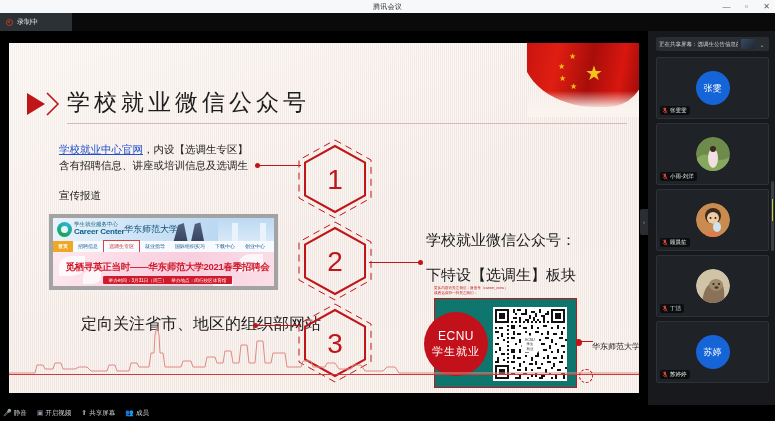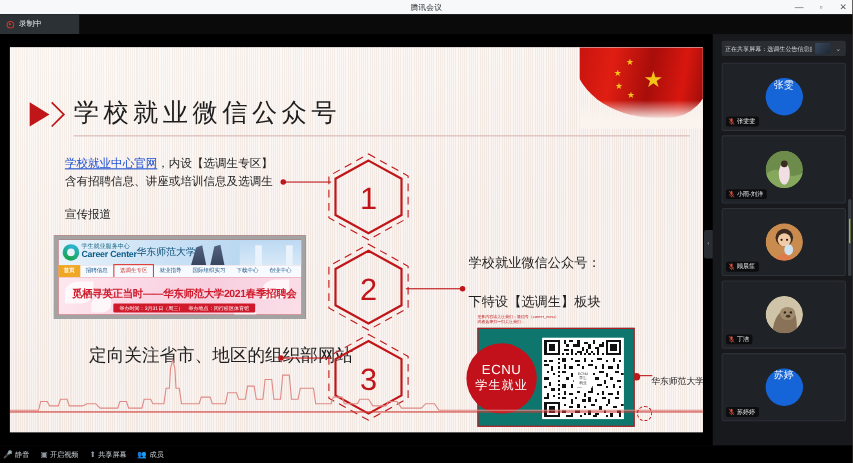--- a/index.html
+++ b/index.html
@@ -255,21 +255,21 @@
   
   .conn { position: absolute; height: 1px; background: #c0161a; }
   .conn-dot {
     position: absolute; width: 5px; height: 5px; border-radius: 50%;
     background: #c0161a;
   }
 
   
   .rt {
     position: absolute;
-    font-size: 12px; color: #1d1d1d; line-height: 17px;
+    font-size: 15px; color: #1d1d1d; line-height: 17px;
     white-space: nowrap;
   }
   .rt-1 { left: 417px; top: 188px; }
   .rt-2 { left: 427px; top: 205px; }
   .rt-3 { left: 417px; top: 223px; }
 
   
   .qr-card {
     position: absolute; left: 425px; top: 255px;
     width: 143px; height: 90px;
@@ -357,21 +357,21 @@
     width: 113px; height: 62px;
     background: #1f2227;
     border: 1px solid #2d3138;
     border-radius: 2px;
     overflow: hidden;
   }
   .tile-avatar {
     position: absolute; left: 50%; top: 50%;
     transform: translate(-50%,-50%);
     width: 34px; height: 34px; border-radius: 50%;
-    display: flex; align-items: flex-start; justify-content: center;
+    display: flex; align-items: center; justify-content: center;
     font-size: 9px; color: #fff; overflow: hidden;
   }
   .tile-name {
     position: absolute; left: 3px; bottom: 3px;
     background: rgba(0,0,0,.62);
     border-radius: 2px;
     padding: 1px 3px 1px 2px;
     display: flex; align-items: center; gap: 2px;
     max-width: 80px;
   }

